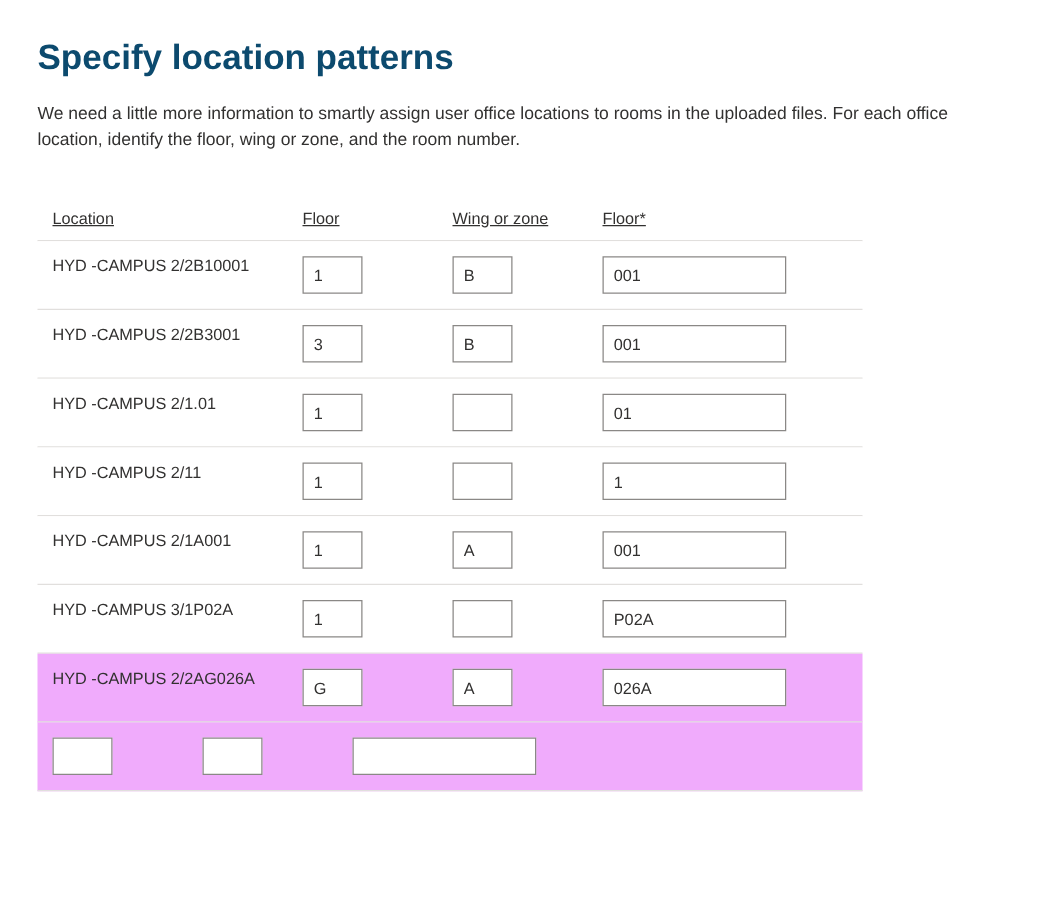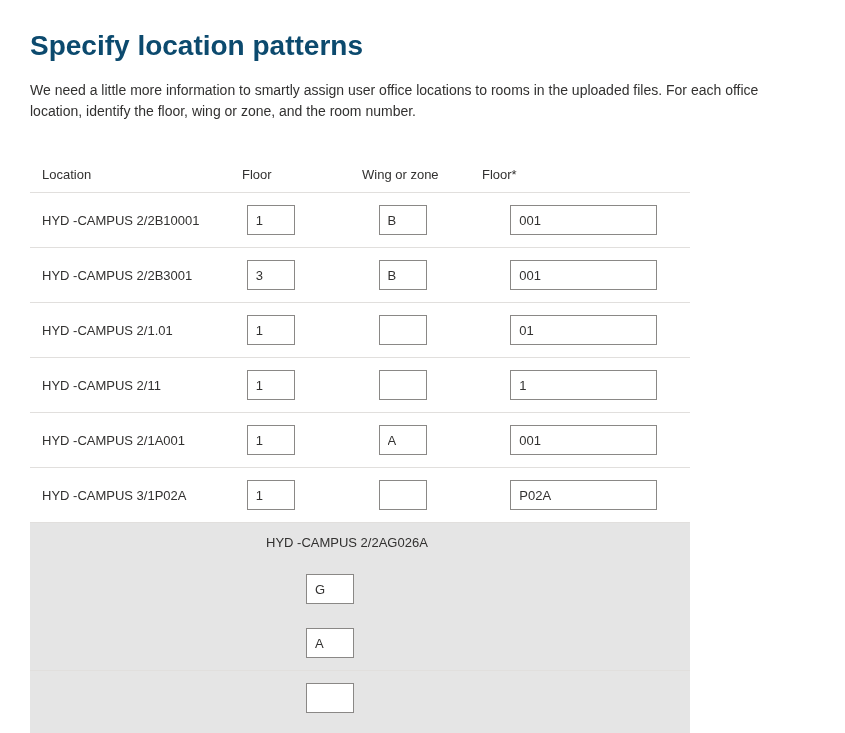--- a/index.html
+++ b/index.html
@@ -31,39 +31,37 @@
       width: 660px;
     }
     .header-row {
       display: flex;
       padding: 10px 0 10px 12px;
       border-bottom: 1px solid #e1dfdd;
     }
     .header-cell {
       font-size: 13px;
       color: #323130;
+      text-decoration: underline;
     }
     .col-location { width: 200px; }
     .col-floor    { width: 120px; }
     .col-wing     { width: 120px; }
     .col-room     { width: 200px; }
     .data-row {
       display: flex;
-      align-items: center;
       padding: 12px 0 12px 12px;
       border-bottom: 1px solid #e1dfdd;
       min-height: 54px;
-      gap: 24px;
     }
     .data-row.even {
       background: #ffffff;
     }
     .data-row.odd {
-      background: #e5e5e5;
-      flex-direction: column;
+      background: #f0abfc;
     }
     .loc-text {
       font-size: 13px;
       color: #323130;
       width: 200px;
       padding-right: 10px;
     }
     .cell {
       display: flex;
       align-items: center;
@@ -184,20 +182,23 @@
   </div>
 
   <div class="data-row odd">
     <div class="loc-text">HYD -CAMPUS 2/2AG026A</div>
     <div class="cell col-floor">
         <input type="text" class="input-sm" value="G" style="">
       </div>
     <div class="cell col-wing">
         <input type="text" class="input-sm" value="A" style="">
       </div>
+    <div class="cell col-room">
+        <input type="text" class="input-lg" value="026A" style="">
+      </div>
   </div>
 
 
   <div class="data-row odd">
     <div class="cell col-floor">
         <input type="text" class="input-sm" value="" style="">
       </div>
     <div class="cell col-wing">
         <input type="text" class="input-sm" value="" style="">
       </div>

